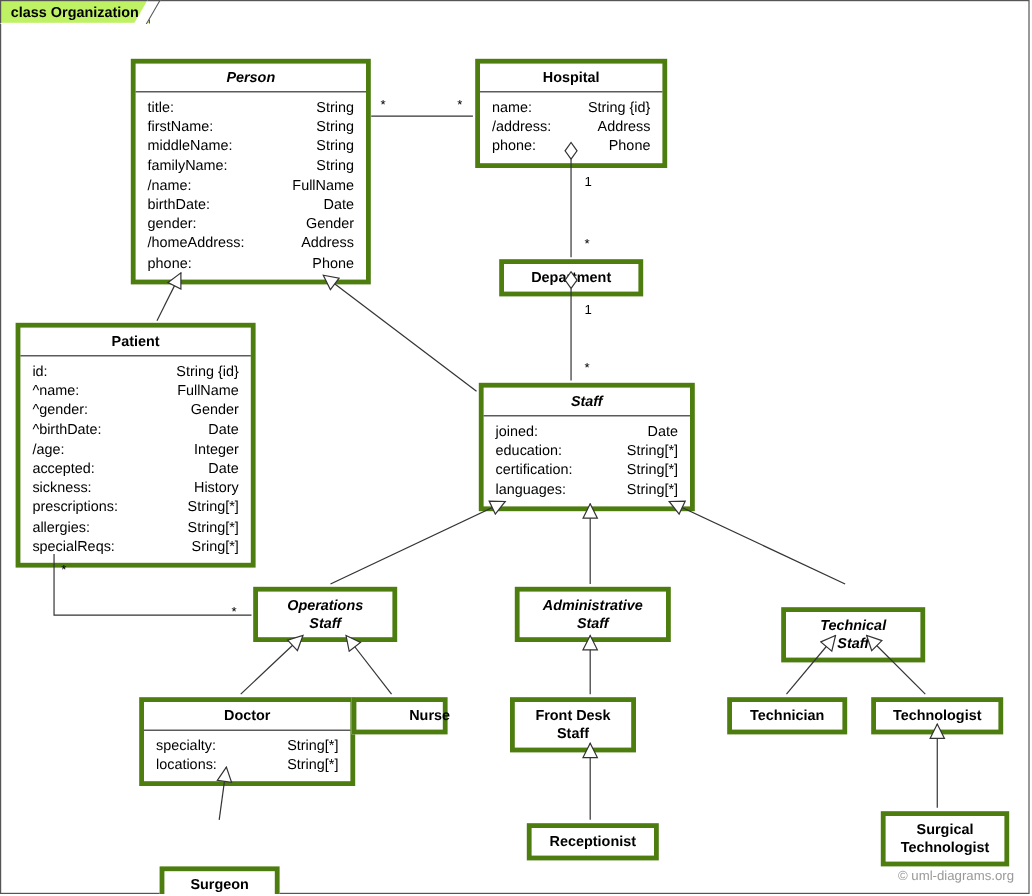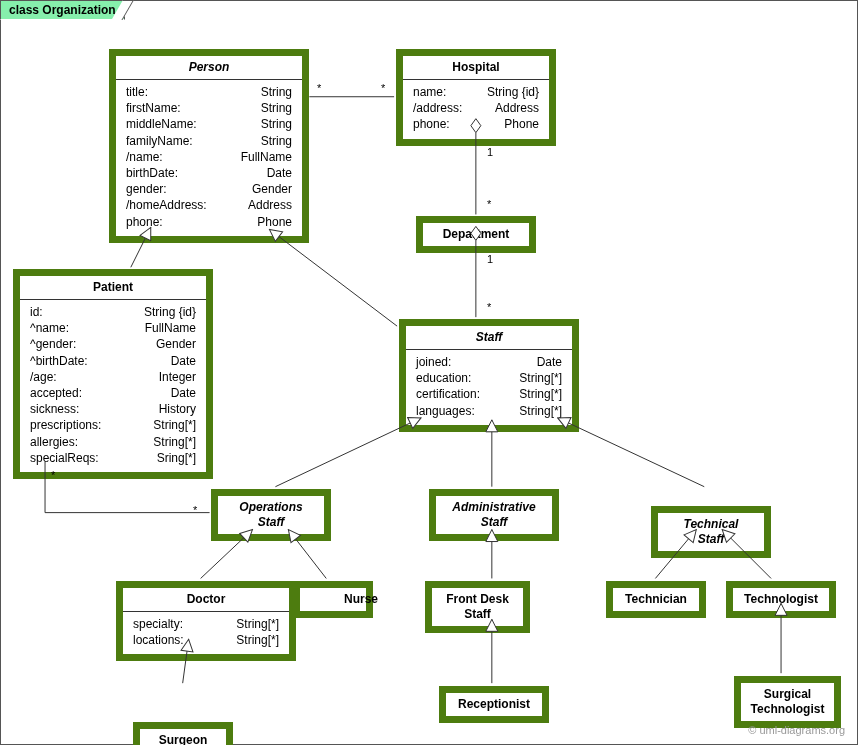--- a/index.html
+++ b/index.html
@@ -16,42 +16,42 @@
     border: 1px solid #555;
     margin: 0;
     box-sizing: border-box;
   }
   .frame-tab {
     position: absolute;
     top: -1px;
     left: -1px;
     border: 1px solid #555;
     border-bottom: 1px solid #fff;
-    background: #86efac;
+    background: #bef264;
     padding: 2px 8px;
     font-weight: bold;
     font-size: 12px;
     z-index: 10;
   }
   .frame-tab::after {
     content: "";
     position: absolute;
     right: -10px;
     top: -1px;
     bottom: -1px;
     width: 10px;
     background: #fff;
     border-top: 1px solid #555;
     border-right: 1px solid #555;
     transform: skewX(-30deg);
     transform-origin: top left;
   }
   .cls {
     position: absolute;
-    border: 7px solid #4d7c0f;
+    border: 4px solid #4d7c0f;
     background: #fff;
     box-sizing: border-box;
   }
   .cls .title {
     text-align: center;
     padding: 4px 6px;
     font-style: italic;
     font-weight: bold;
     white-space: pre-line;
     line-height: 1.25;

